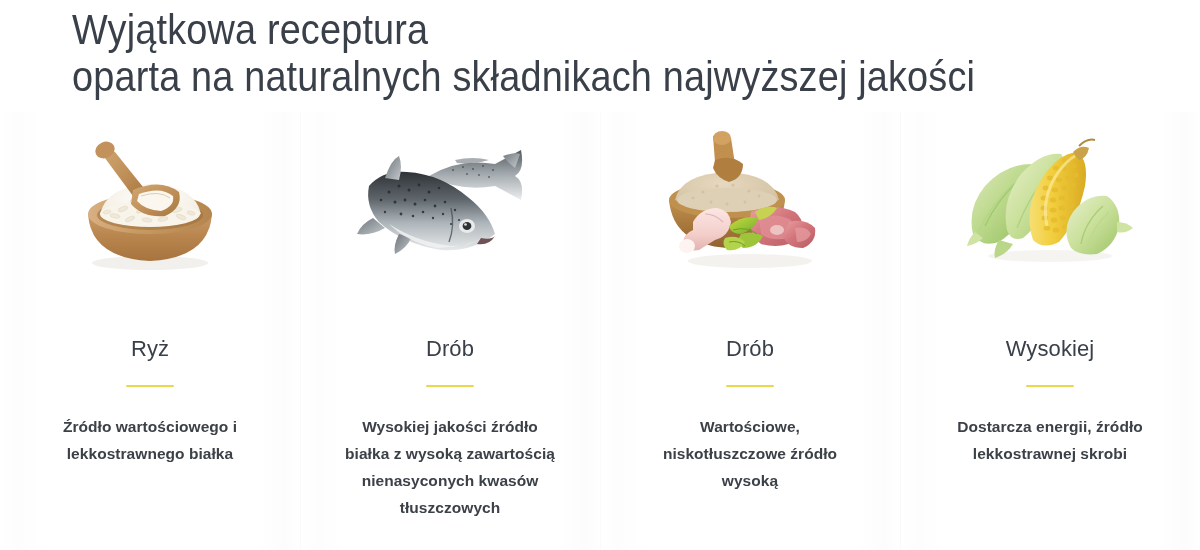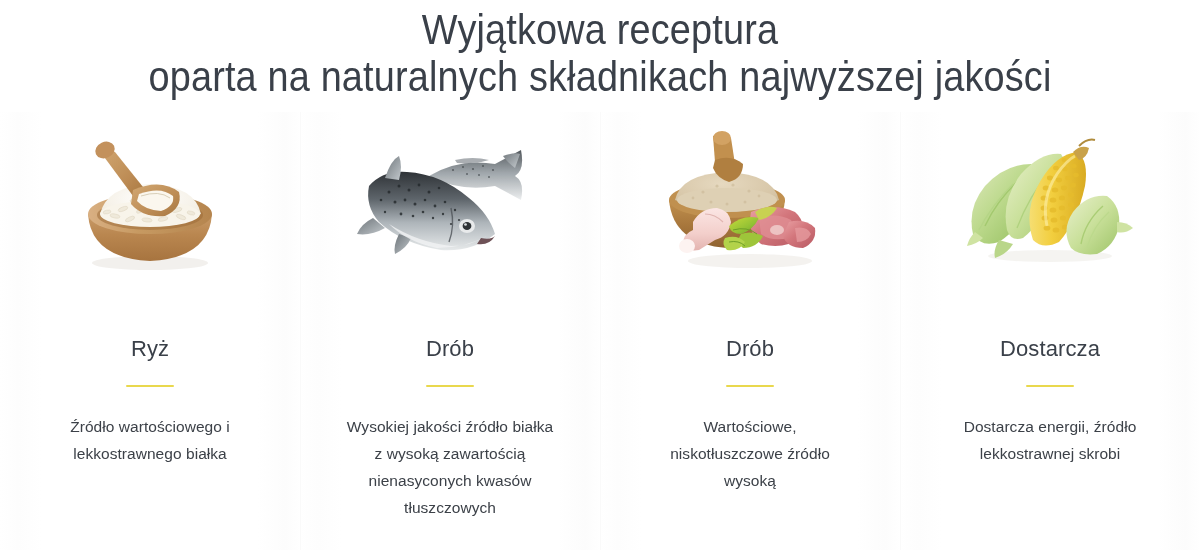--- a/index.html
+++ b/index.html
@@ -22,21 +22,20 @@
     height: 550px;
     background: #ffffff;
   }
 
   
   .heading {
     position: absolute;
     top: 0;
     left: 0;
     width: 1200px;
-    text-align: center;
     padding-top: 6px;
     box-sizing: border-box;
   }
   .heading-line {
     display: block;
     color: #3a4049;
     font-family: "Liberation Sans", sans-serif;
     font-weight: 300;
     font-stretch: condensed;
     font-size: 43px;
@@ -106,21 +105,21 @@
   .divider {
     margin-top: 23px;
     width: 48px;
     height: 2px;
     background: #e9d84e;
     border-radius: 1px;
   }
   .col-desc {
     margin-top: 26px;
     font-size: 15.5px;
-    font-weight: 400;
+    font-weight: 700;
     line-height: 27px;
     color: #3c4148;
     text-align: center;
     max-width: 210px;
     letter-spacing: 0.05px;
   }
 </style>
 </head>
 <body>
 
@@ -435,19 +434,19 @@
           </g>
 
           <path d="M116 118 Q106 100 118 82 Q132 64 152 66 Q166 76 164 96 Q160 116 142 124 Q124 126 116 118 Z" fill="url(#huskB)"></path>
           <path d="M126 114 Q130 92 148 76" stroke="#aacd75" stroke-width="1.4" fill="none"></path>
           <path d="M132 118 Q138 96 154 82" stroke="#bcd98c" stroke-width="1.2" fill="none"></path>
           <path d="M162 92 Q172 92 178 98 Q170 104 162 102 Z" fill="#cfe3a2"></path>
 
           <path d="M44 110 Q38 120 40 128 Q52 124 58 114 Z" fill="#b9d689"></path>
         </svg>
       </div>
-      <div class="col-title">Dostarcza</div>
+      <div class="col-title">Wysokiej</div>
       <div class="divider"></div>
       <div class="col-desc">Dostarcza energii, źródło lekkostrawnej skrobi</div>
     </div>
 
   </div>
 </div>
 
 </body></html>

